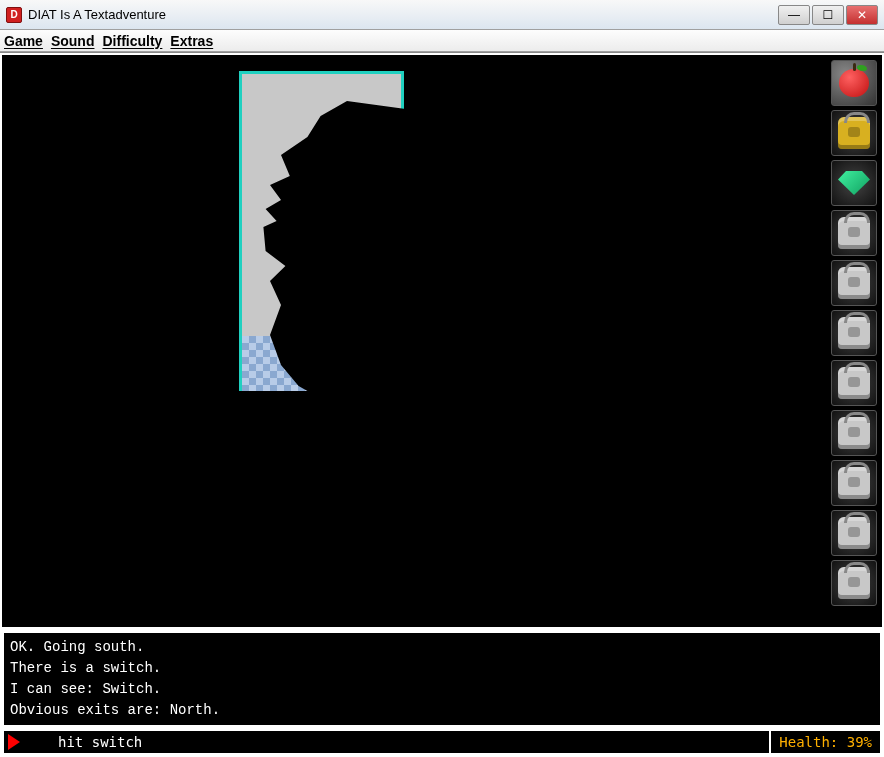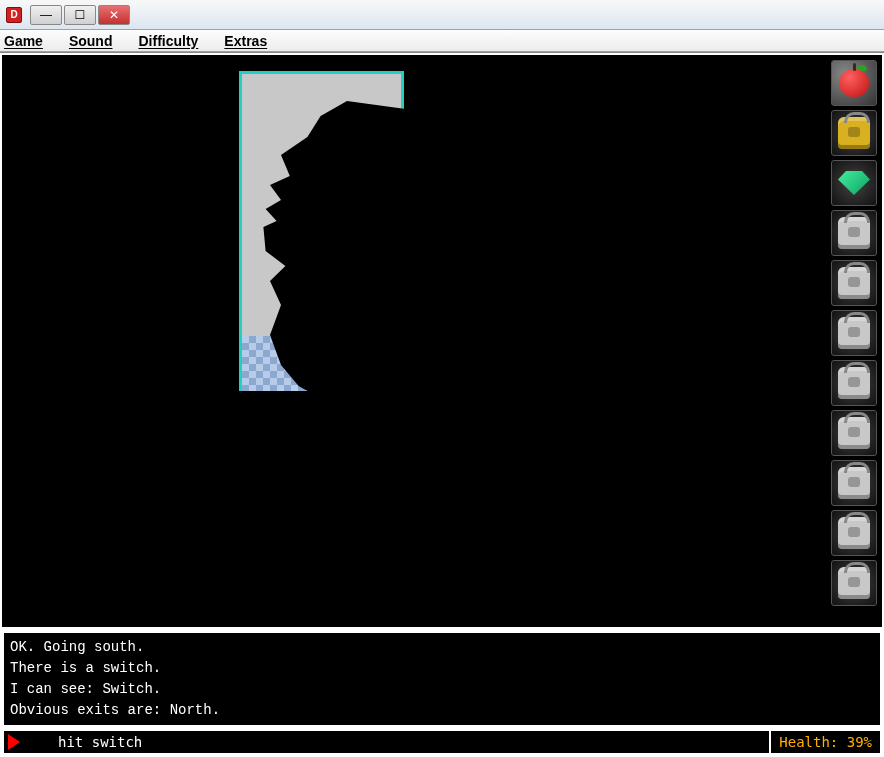--- a/index.html
+++ b/index.html
@@ -45,21 +45,21 @@
     font-size: 12px; cursor: default;
   }
   .winbtn.close { background: linear-gradient(to bottom, #e87070, #c43030); color:#fff; }
   .menubar {
     height: 22px;
     background: linear-gradient(to bottom, #fdfdfd, #ececec);
     border-bottom: 1px solid #a0a0a0;
     display: flex;
     align-items: center;
     padding: 0 4px;
-    gap: 26px;
+    gap: 8px;
     text-align: center;
   }
   .menuitem {
     font-size: 14px;
     font-weight: bold;
     color: #000;
     text-decoration: underline;
     text-decoration-color: #000;
     text-underline-offset: 2px;
     cursor: default;
@@ -187,20 +187,21 @@
     display:flex; align-items:center;
   }
 </style>
 </head>
 <body>
 
 <div class="window">
 
   <div class="titlebar">
     <div class="app-icon">D</div>
+    <div class="title">DIAT Is A Textadventure</div>
     <div class="winbtns">
       <div class="winbtn">—</div>
       <div class="winbtn">☐</div>
       <div class="winbtn close">✕</div>
     </div>
   </div>
 
   <div class="menubar">
     <span class="menuitem">Game</span>
     <span class="menuitem">Sound</span>

